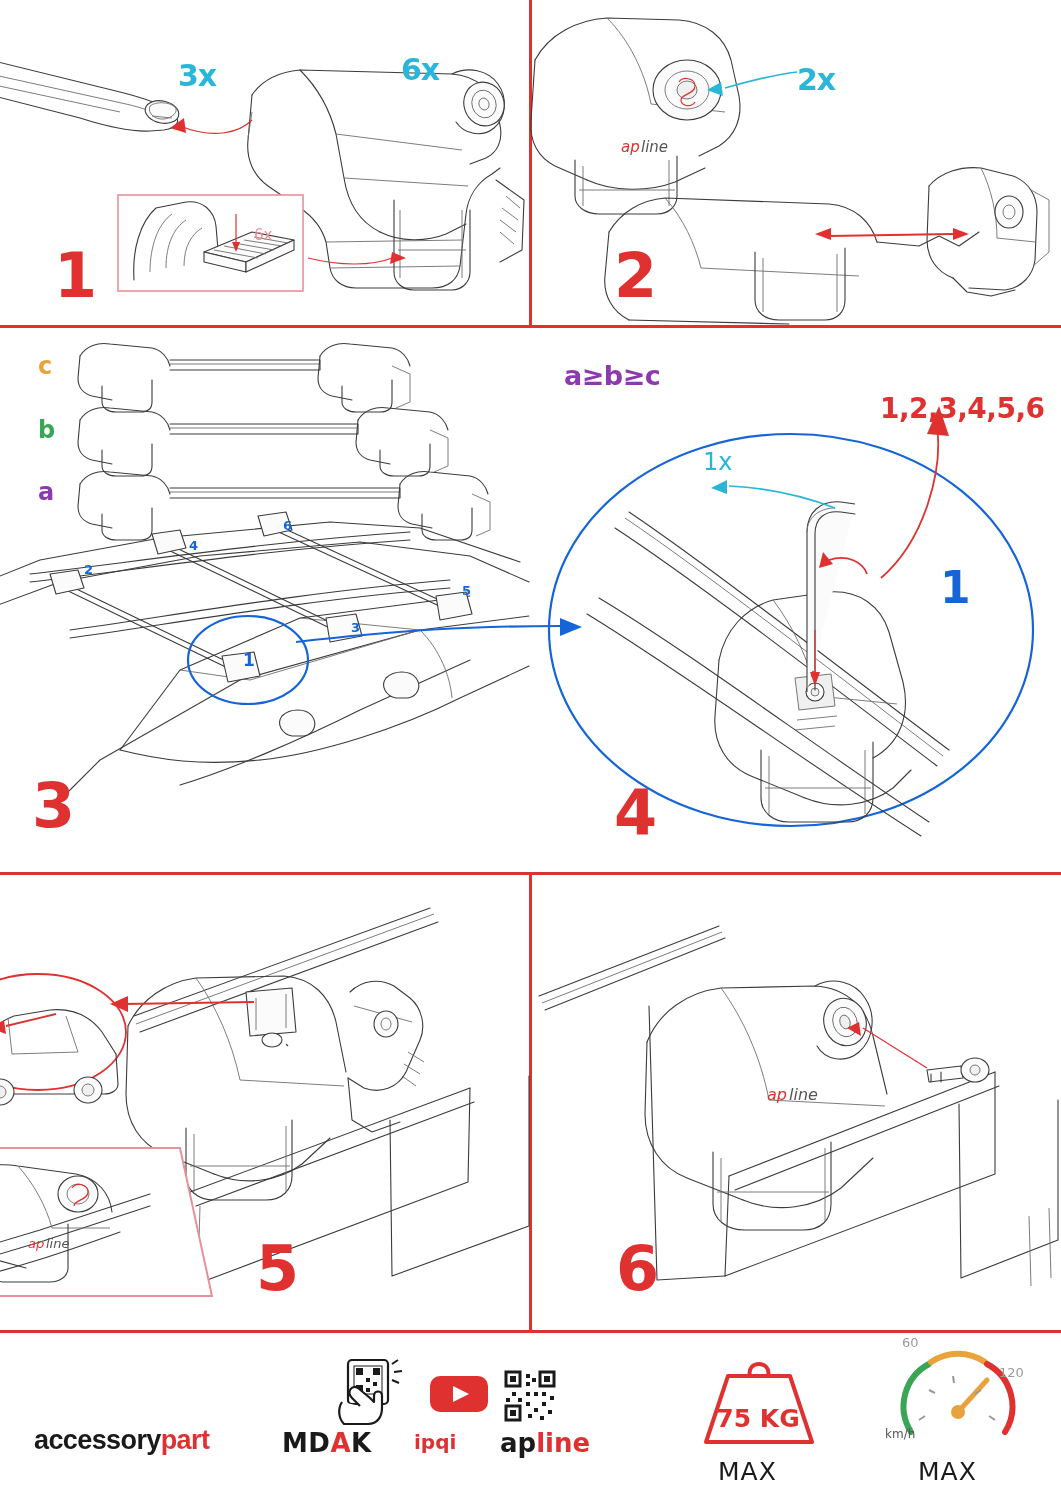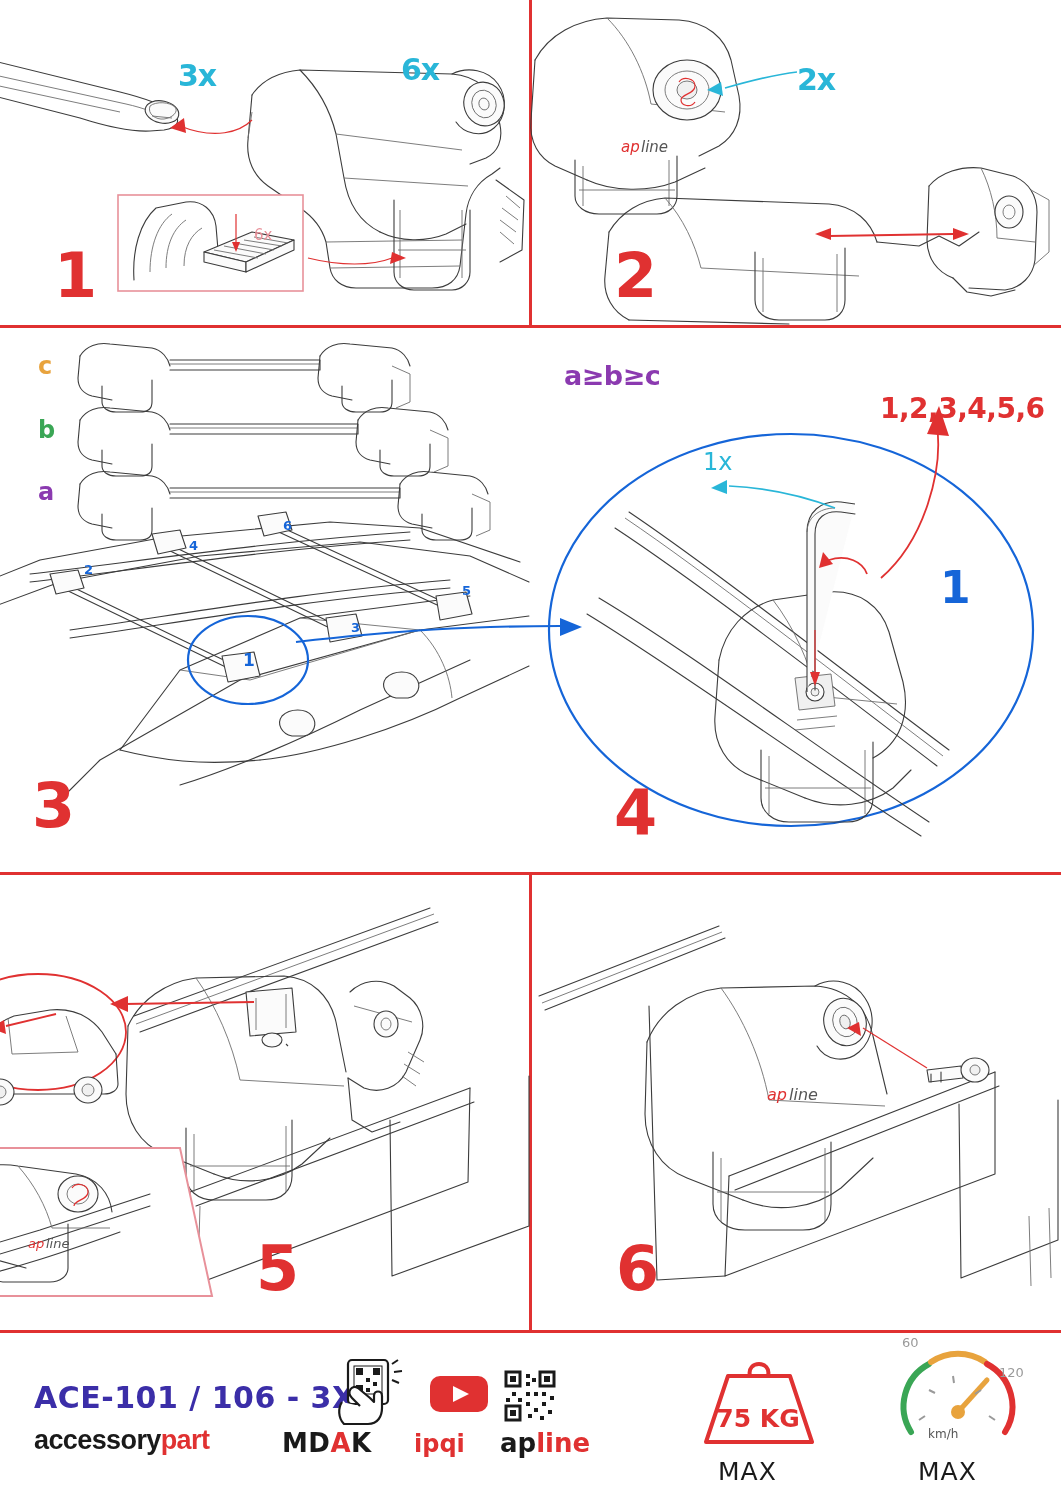--- a/index.html
+++ b/index.html
@@ -95,21 +95,21 @@
     font-size: 26px;
     font-weight: 700;
     color: #1a1a1a;
     letter-spacing: 0.5px;
   }
   .brand-mdak .red-a { color: #e03131; }
   .brand-ipqi {
     position: absolute;
     left: 414px; top: 100px;
     font-family: "DejaVu Sans", sans-serif;
-    font-size: 24px;
+    font-size: 20px;
     font-weight: 600;
     color: #e03131;
   }
   .brand-apline {
     position: absolute;
     left: 500px; top: 98px;
     font-family: "DejaVu Sans", sans-serif;
     font-size: 26px;
     font-weight: 700;
     color: #1a1a1a;
@@ -538,21 +538,20 @@
         <path class="ln" d="M402 198 L402 206 M412 196 L412 206"></path>
       </g>
 
       <path class="thin-red" d="M334 152 L398 192"></path>
       <path class="redf" d="M330 146 L318 152 L332 160 Z"></path>
     </svg>
   </div>
   <div class="step-num" style="left:616px; top:1238px;">6</div>
 
   <div id="footer-area">
-    <div class="model-code">ACE-101 / 106 - 3X</div>
 
     <div class="brand-accessory">
       <span class="a1">accessory</span><span class="a2">part</span>
     </div>
 
     <div class="svgwrap" style="left:334px; top:28px;">
       <svg width="72" height="72" viewBox="0 0 72 72">
         <rect x="14" y="2" width="40" height="44" rx="4" fill="#fff" stroke="#1a1a1a" stroke-width="2.2"></rect>
         <rect x="20" y="8" width="28" height="28" fill="#fff" stroke="#1a1a1a" stroke-width="1"></rect>
         <rect x="22" y="10" width="7" height="7" fill="#1a1a1a"></rect>
@@ -625,17 +624,17 @@
         <path d="M16 92 A48 48 0 0 1 34 24" fill="none" stroke="#3aa655" stroke-width="6" stroke-linecap="round"></path>
         <path d="M36 22 A48 48 0 0 1 90 22" fill="none" stroke="#e8a33d" stroke-width="6" stroke-linecap="round"></path>
         <path d="M92 24 A48 48 0 0 1 110 92" fill="none" stroke="#e03131" stroke-width="6" stroke-linecap="round"></path>
         <circle cx="63" cy="72" r="7" fill="#e8a33d"></circle>
         <path d="M63 72 L92 40" stroke="#e8a33d" stroke-width="5" stroke-linecap="round" fill="none"></path>
         <path d="M24 80 L30 76 M34 50 L40 53 M58 36 L59 43 M86 50 L80 54 M100 80 L94 76" stroke="#9a9a9a" stroke-width="2"></path>
       </svg>
     </div>
     <div class="gauge-tick" style="left:902px; top:5px;">60</div>
     <div class="gauge-tick" style="left:999px; top:35px;">120</div>
-    <div class="gauge-unit" style="left:928px; top:97px;">km/h</div>
+    <div class="gauge-unit" style="left:885px; top:97px;">km/h</div>
     <div class="max-text" style="left:918px; top:127px;">MAX</div>
   </div>
 
 </div>
 
 </body></html>

